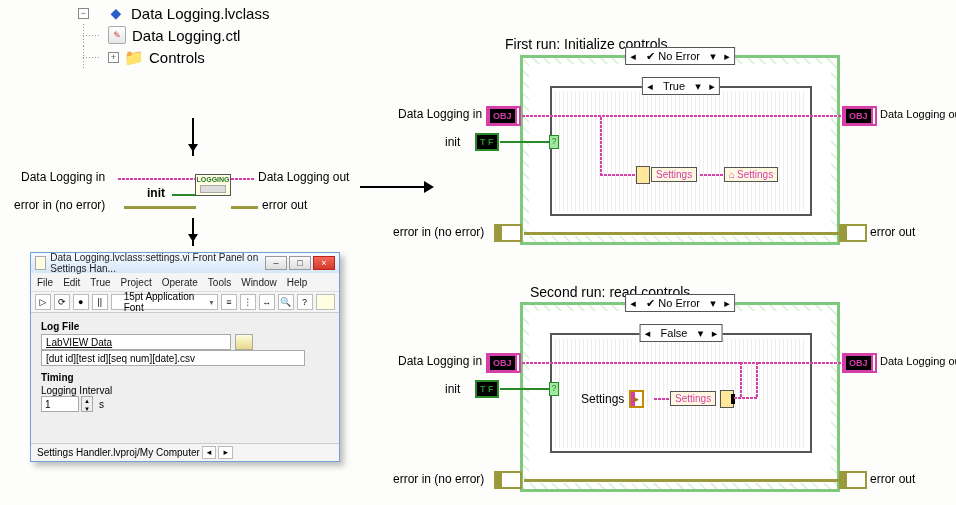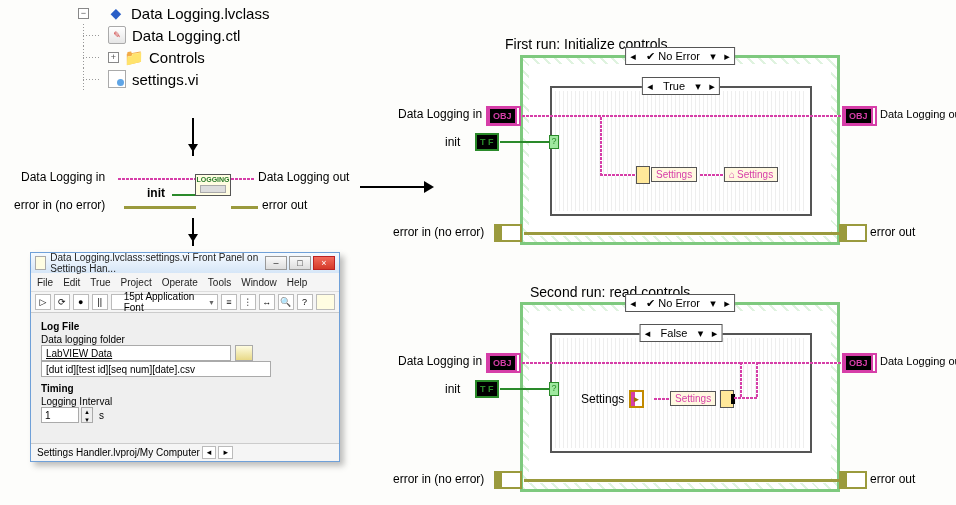--- a/index.html
+++ b/index.html
@@ -167,25 +167,20 @@
     <span class="tree-line"></span>
     <span class="ic ic-sheet">✎</span>
     <span class="tree-label">Data Logging.ctl</span>
   </div>
   <div class="tree-row">
     <span class="tree-line"></span>
     <span class="tree-exp">+</span>
     <span class="ic ic-folder">📁</span>
     <span class="tree-label">Controls</span>
   </div>
-  <div class="tree-row">
-    <span class="tree-line"></span>
-    <span class="ic ic-vi"></span>
-    <span class="tree-label">settings.vi</span>
-  </div>
 </div>
 
 <div class="v-arrow" style="left:192px; top:118px; height:38px;"></div>
 
 <div class="lbl" style="left:21px; top:170px;">Data Logging in</div>
 <div class="wire-h pink" style="left:118px; top:178px; width:78px;"></div>
 <div class="logging-box">LOGGING</div>
 <div class="wire-h pink" style="left:231px; top:178px; width:24px;"></div>
 <div class="lbl" style="left:258px; top:170px;">Data Logging out</div>
 
@@ -230,26 +225,25 @@
     <div class="fontbox">15pt Application Font</div>
     <div class="tbtn">≡</div>
     <div class="tbtn">⋮</div>
     <div class="tbtn">↔</div>
     <div class="tbtn">🔍</div>
     <div class="tbtn">?</div>
     <div class="tbtn" style="margin-left:auto; width:22px; background:#fffde2;"></div>
   </div>
   <div class="fpbody">
     <div class="section-head">Log File</div>
-    <div>Data logging folder</div>
     <div style="display:flex; align-items:center;text-decoration:underline;">
       <div class="fld">LabVIEW Data</div>
       <div class="foldericon"></div>
     </div>
-    <div class="fld" style="width:230px;">[dut id][test id][seq num][date].csv</div>
+    <div class="fld" style="width:264px;">[dut id][test id][seq num][date].csv</div>
     <div class="section-head" style="margin-top:6px;">Timing</div>
     <div>Logging Interval</div>
     <div style="display:flex; align-items:center; gap:2px;">
       <div class="numfld">1</div>
       <div class="spin">▴<br>▾</div>
       <span style="margin-left:4px;">s</span>
     </div>
   </div>
   <div class="statusbar">
     <span>Settings Handler.lvproj/My Computer</span>

